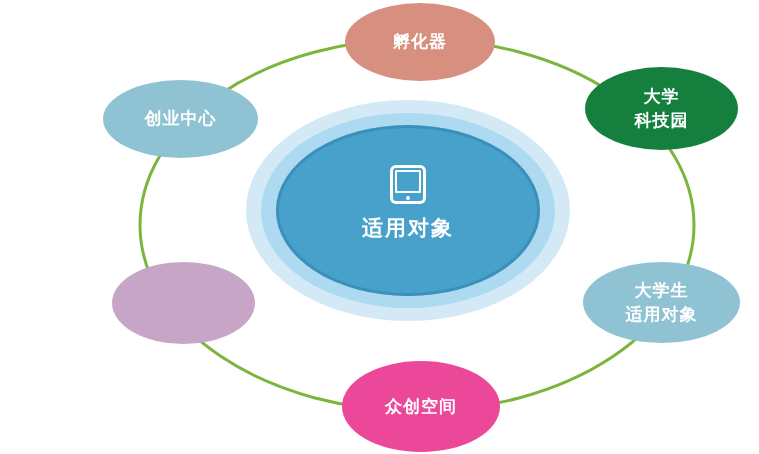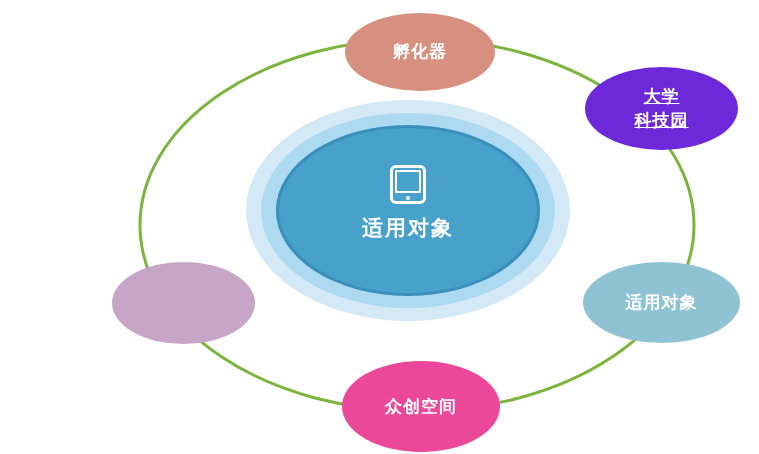--- a/index.html
+++ b/index.html
@@ -17,21 +17,21 @@
     display:flex;align-items:center;justify-content:center;
     text-align:center;
     color:#ffffff;
     font-weight:bold;
     font-size:17px;
     line-height:24px;
     z-index:3;
     letter-spacing:1px;
   }
   .node .label span{display:block;}
-  .n-incubator      {left:345px;top:13px;  width:150px;height:78px;}
+  .n-incubator      {left:345px;top:3px;  width:150px;height:78px;}
   .n-startup-center {left:103px;top:80px; width:155px;height:78px;}
   .n-science-park   {left:585px;top:67px; width:153px;height:83px;}
   .n-cultural       {left:112px;top:262px;width:143px;height:82px;}
   .n-student-base   {left:583px;top:262px;width:157px;height:81px;}
   .n-maker          {left:342px;top:361px;width:158px;height:91px;}
 
   .c-ellipse{position:absolute;border-radius:50%;z-index:2;}
   .c-outer {left:246px;top:100px;width:324px;height:221px;}
   .c-middle{left:261px;top:113px;width:294px;height:195px;}
   .c-inner {left:276px;top:125px;width:264px;height:171px;
@@ -74,35 +74,41 @@
     </div>
     <div class="c-label">适用对象</div>
   </div>
 
   <div class="node n-incubator" style="background: rgb(215, 144, 127);">
     <div class="label">
       <span>孵化器</span>
     </div>
   </div>
 
+  <div class="node n-startup-center" style="background: rgb(143, 195, 212);">
+    <div class="label">
+      <span>创业中心</span>
+    </div>
+  </div>
 
-  <div class="node n-science-park" style="background: #6d28d9; text-decoration: underline;">
+  <div class="node n-science-park" style="background: #15803d;">
     <div class="label">
       <span>大学</span>
       <span>科技园</span>
     </div>
   </div>
 
   <div class="node n-cultural" style="background: rgb(199, 165, 199);">
     <div class="label">
     </div>
   </div>
 
   <div class="node n-student-base" style="background: rgb(143, 195, 212);">
     <div class="label">
+      <span>大学生</span>
       <span>适用对象</span>
     </div>
   </div>
 
   <div class="node n-maker" style="background: #ec4899;">
     <div class="label">
       <span>众创空间</span>
     </div>
   </div>
 

